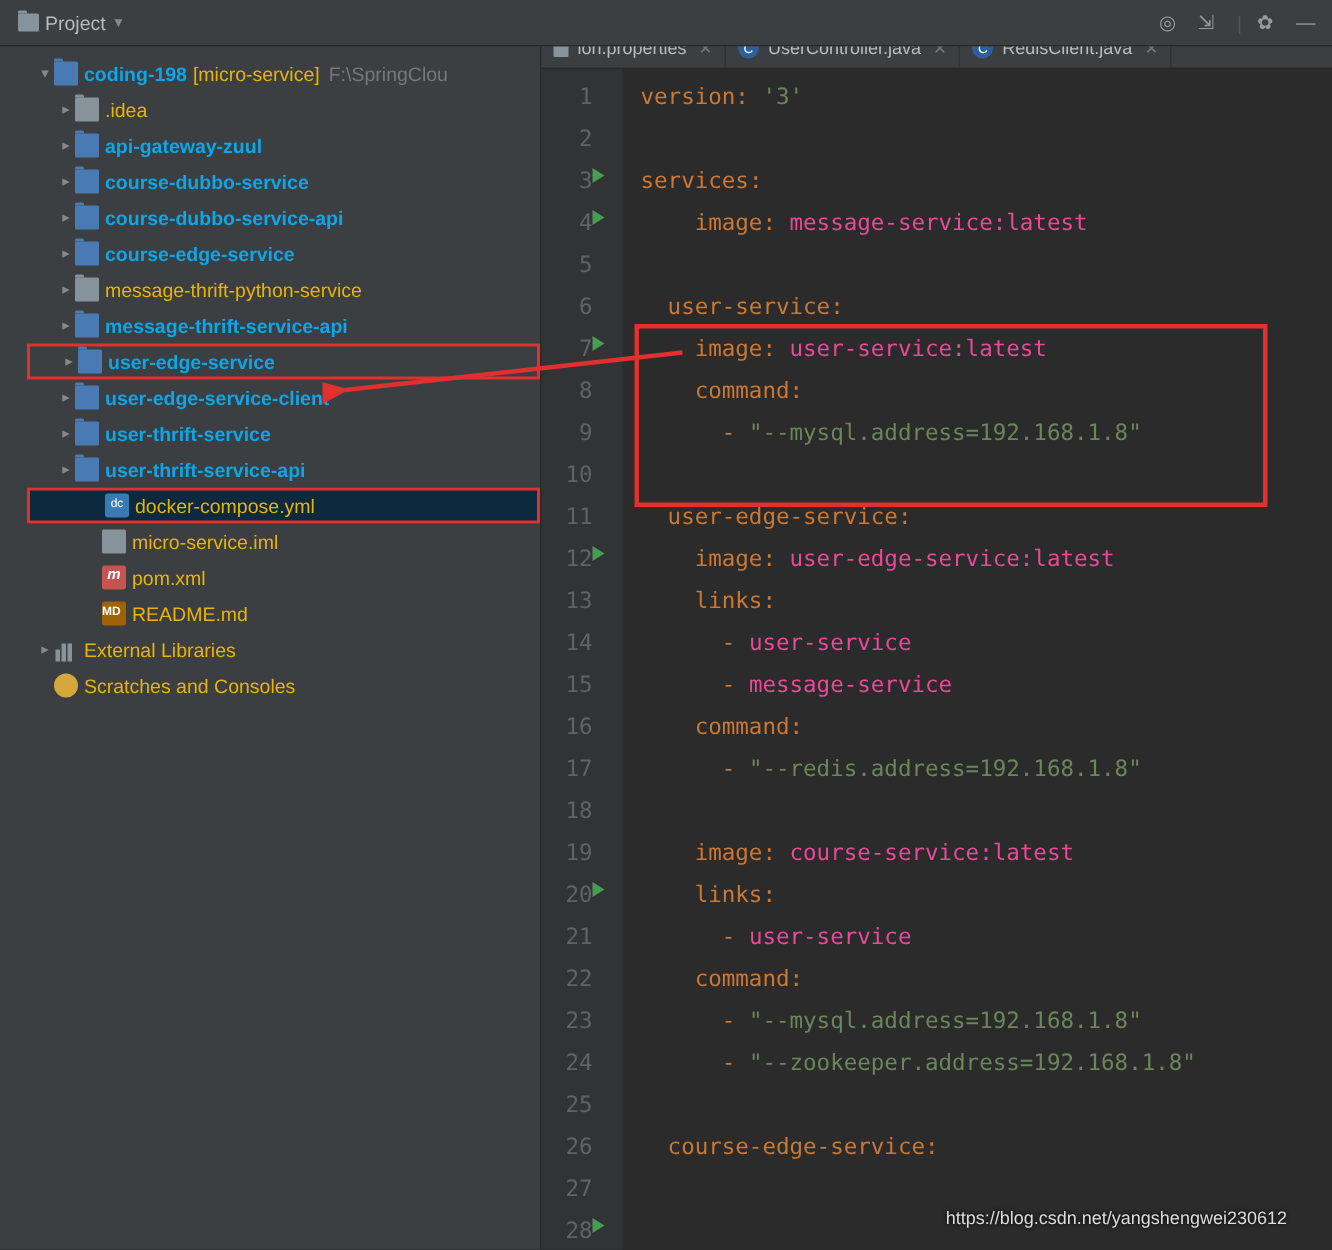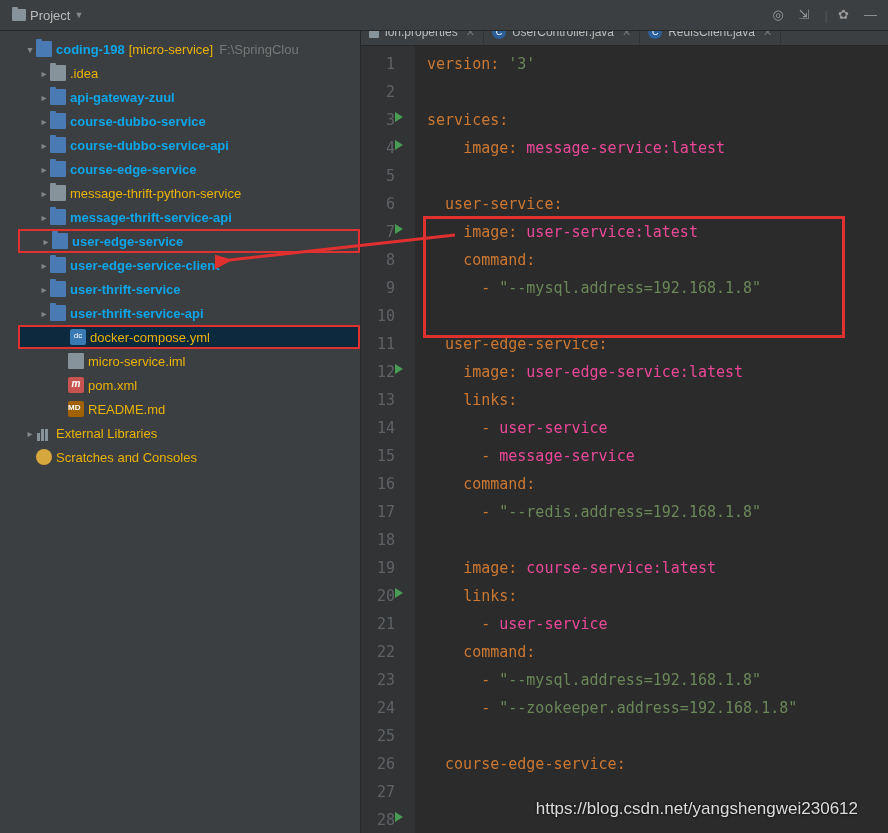--- a/index.html
+++ b/index.html
@@ -25,21 +25,21 @@
 .tab .x{color:#777;font-size:11px;margin-left:2px}
 .code-area{flex:1;display:flex;position:relative;font-family:Consolas,monospace;font-size:15px;line-height:28px}
 .gutter{width:54px;background:#313335;color:#606366;text-align:right;padding-top:4px}
 .gutter div{padding-right:20px;height:28px;position:relative}
 .gutter .run{position:absolute;left:34px;top:6px;width:0;height:0;border-left:8px solid #499c54;border-top:5px solid transparent;border-bottom:5px solid transparent}
 .code{flex:1;padding-top:4px;padding-left:12px;position:relative}
 .code .line{height:28px;white-space:pre}
 .k{color:#cc7832}.s{color:#6a8759}.punc{color:#cc7832}.txt{color:#ec4899}.dash{color:#cc7832}
 .code-hl{position:absolute;border:3px solid #e03030}
 .arrow-svg{position:absolute;pointer-events:none}
-.watermark{position:absolute;bottom:14px;right:30px;font-size:17px;color:#ddd;text-shadow:0 0 3px #000}
+.watermark{position:absolute;bottom:14px;right:30px;font-size:12px;color:#ddd;text-shadow:0 0 3px #000}
 .tab-ic{width:14px;height:14px;border-radius:50%;display:inline-block}
 .ic-c{background:#2d6099;color:#fff;font-size:9px;line-height:14px;text-align:center;font-family:Arial}
 .folder-ic{width:14px;height:12px;background:#87939a;border-radius:1px;position:relative;display:inline-block}
 .folder-ic.src{background:#4a7ab3}
 .folder-ic::before{content:"";position:absolute;top:-2px;left:0;width:6px;height:2px;background:inherit;border-radius:1px 1px 0 0}
 .file-ic{width:12px;height:14px;background:#87939a;border-radius:1px;display:inline-block}
 .m-ic{width:14px;height:14px;background:#c75450;color:#fff;font-size:10px;text-align:center;line-height:14px;font-style:italic;font-weight:bold;border-radius:2px;display:inline-block}
 .md-ic{width:14px;height:14px;background:#a16207;color:#fff;font-size:8px;text-align:left;line-height:14px;border-radius:2px;display:inline-block;font-weight:bold}
 .dc-ic{width:14px;height:14px;background:#3a7ab3;color:#fff;font-size:8px;text-align:center;line-height:14px;border-radius:2px;display:inline-block}
 .lib-ic{width:14px;height:14px;display:inline-block;position:relative}

